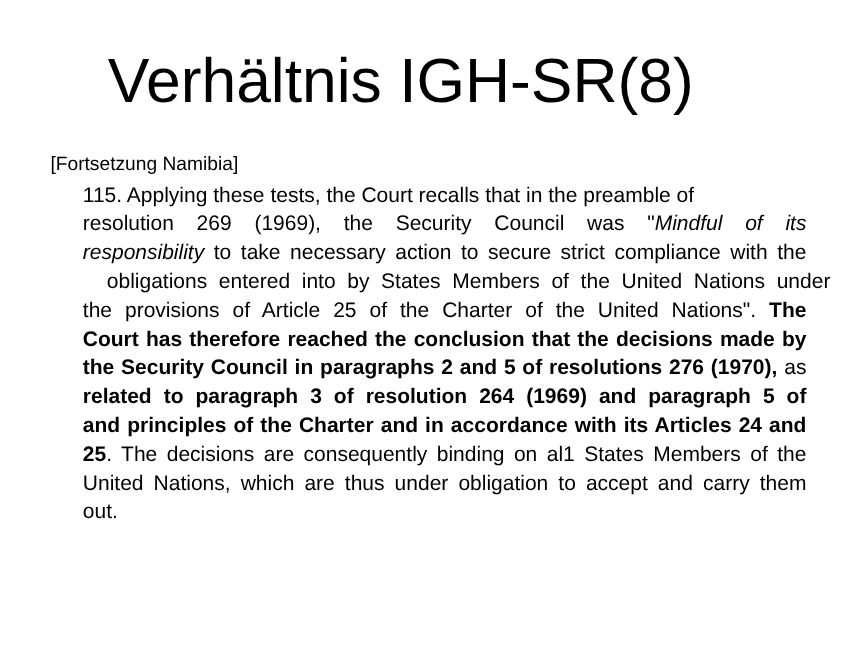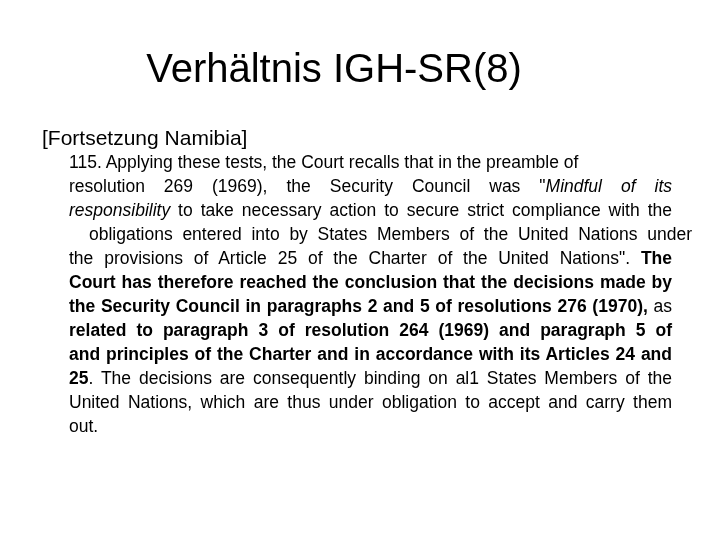--- a/index.html
+++ b/index.html
@@ -14,34 +14,34 @@
       overflow: hidden;
       font-family: "Liberation Sans", "DejaVu Sans", sans-serif;
       color: #000000;
     }
     .slide-title {
       position: absolute;
       left: 0;
       top: 38px;
       width: 668px;
       text-align: center;
-      font-size: 40px;
+      font-size: 52px;
       line-height: 60px;
       font-weight: normal;
       letter-spacing: 0px;
       white-space: nowrap;
     }
     .body-box {
       position: absolute;
       left: 42px;
       top: 126px;
       width: 640px;
     }
     .lead-line {
-      font-size: 21px;
+      font-size: 16px;
       line-height: 24px;
       white-space: nowrap;
     }
     .para {
       margin-left: 27px;
       width: 603px;
     }
     .line {
       font-size: 17.5px;
       line-height: 24px;

